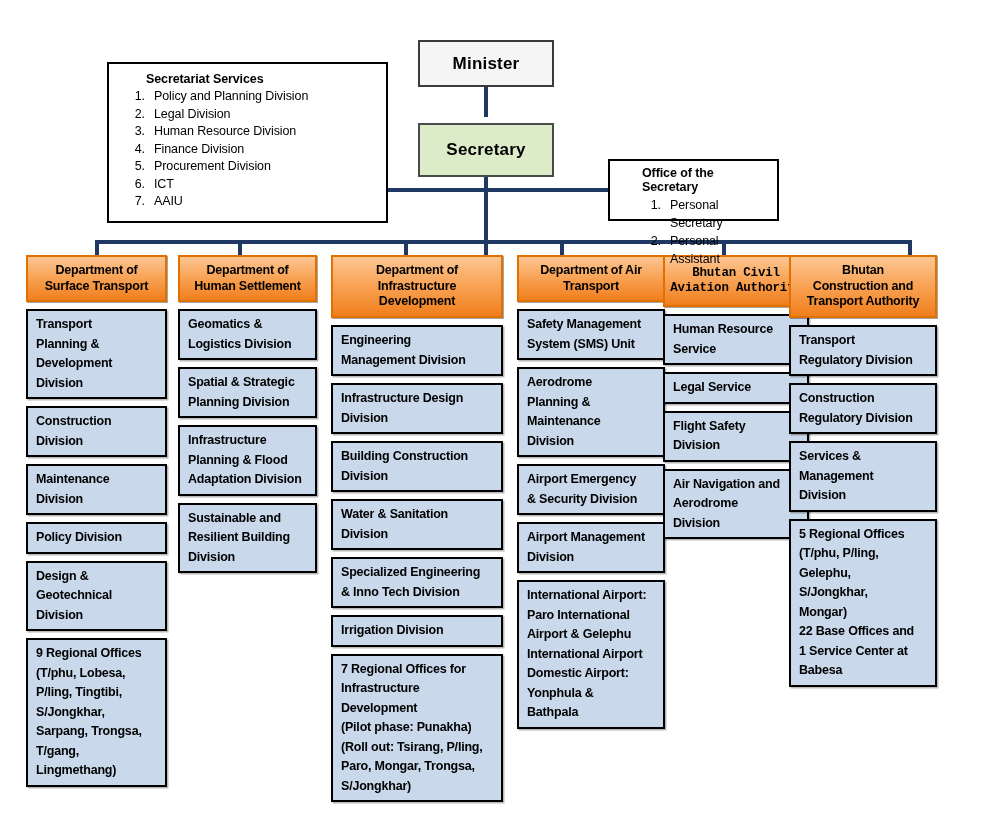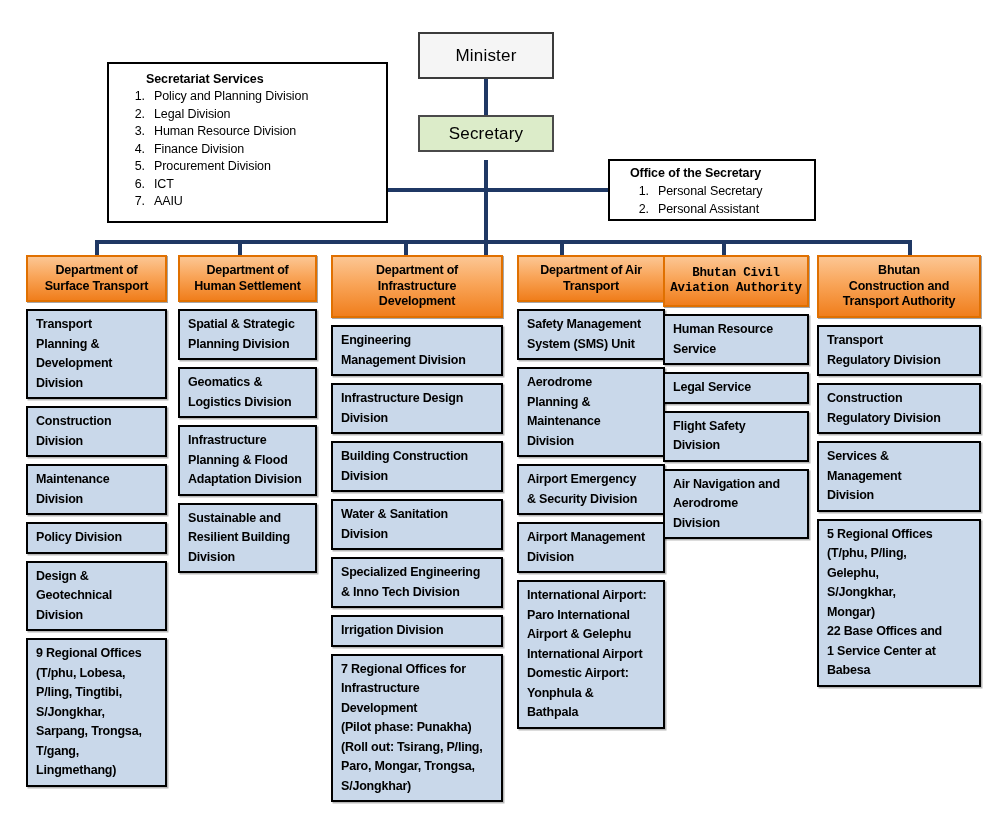--- a/index.html
+++ b/index.html
@@ -19,48 +19,49 @@
   
   .line { position: absolute; background: #1f3864; }
   .line.v { width: 4px; }
   .line.h { height: 4px; }
 
   
   .topbox {
     position: absolute;
     border: 2px solid #3b3b3b;
     display: flex; align-items: center; justify-content: center;
-    font-weight: normal;
+    font-weight: bold;
     text-align: center;
     z-index: 4;
+    margin-top: 8px;
   }
   #minister-box {
     left: 418px; top: 32px; width: 136px; height: 47px;
     background: #f5f5f5;
     font-size: 17px;
     letter-spacing: .2px;
   }
   #secretary-box {
-    left: 418px; top: 115px; width: 136px; height: 37px;
+    left: 418px; top: 115px; width: 136px; height: 54px;
     background: #dcecc9;
     border-color: #4a4a4a;
     font-size: 17px;
     letter-spacing: .2px;
   }
 
   
   .notebox {
     position: absolute;
     background: #ffffff;
     border: 2px solid #000000;
     z-index: 5;
     padding: 8px 10px 8px 12px;
   }
   #secretariat-box { left: 107px; top: 62px; width: 281px; height: 161px; padding-left: 19px; }
-  #office-box { left: 608px; top: 159px; width: 208px; height: 62px; padding: 5px 8px 5px 14px; }
+  #office-box { left: 608px; top: 159px; width: 171px; height: 62px; padding: 5px 8px 5px 26px; }
 
   .note-title {
     font-weight: bold; font-size: 12.5px;
     margin: 0 0 2px 18px;
     letter-spacing: -0.1px;
   }
   #office-box .note-title { margin-left: 6px; font-size: 12.5px; }
   .note-list { list-style: none; margin: 0; padding: 0; }
   .note-list li {
     font-size: 12.5px;
@@ -196,24 +197,24 @@
 S/Jongkhar,
 Sarpang, Trongsa,
 T/gang,
 Lingmethang)</span></div>
       </div>
       <div class="col" style="left: 178px; width: 139px;">
         <div class="dept-header" style="height: 47px;">
           <span style="white-space: pre-line;">Department of
 Human Settlement</span>
         </div>
+        <div class="unit"><span>Geomatics &amp;
+Logistics Division</span></div>
         <div class="unit"><span>Spatial &amp; Strategic
 Planning Division</span></div>
-        <div class="unit"><span>Geomatics &amp;
-Logistics Division</span></div>
         <div class="unit"><span>Infrastructure
 Planning &amp; Flood
 Adaptation Division</span></div>
         <div class="unit"><span>Sustainable and
 Resilient Building
 Division</span></div>
       </div>
       <div class="col" style="left: 331px; width: 172px;">
         <div class="dept-header" style="height: 63px;">
           <span style="white-space: pre-line;">Department of
@@ -269,21 +270,21 @@
         </div>
         <div class="unit"><span>Human Resource
 Service</span></div>
         <div class="unit"><span>Legal Service</span></div>
         <div class="unit"><span>Flight Safety
 Division</span></div>
         <div class="unit"><span>Air Navigation and
 Aerodrome
 Division</span></div>
       </div>
-      <div class="col" style="left: 817px; width: 164px; border-radius: 21px;">
+      <div class="col" style="left: 789px; width: 148px; border-radius: 21px;">
         <div class="dept-header" style="height: 63px;">
           <span style="white-space: pre-line;">Bhutan
 Construction and
 Transport Authority</span>
         </div>
         <div class="unit"><span>Transport
 Regulatory Division</span></div>
         <div class="unit"><span>Construction
 Regulatory Division</span></div>
         <div class="unit"><span>Services &amp;

